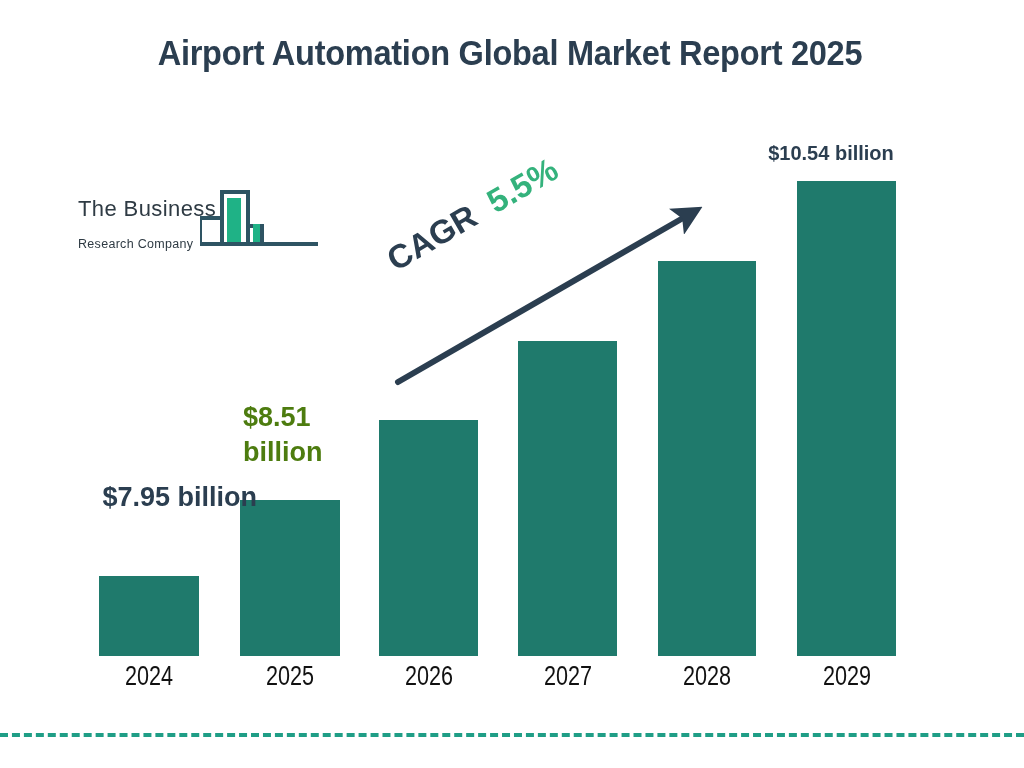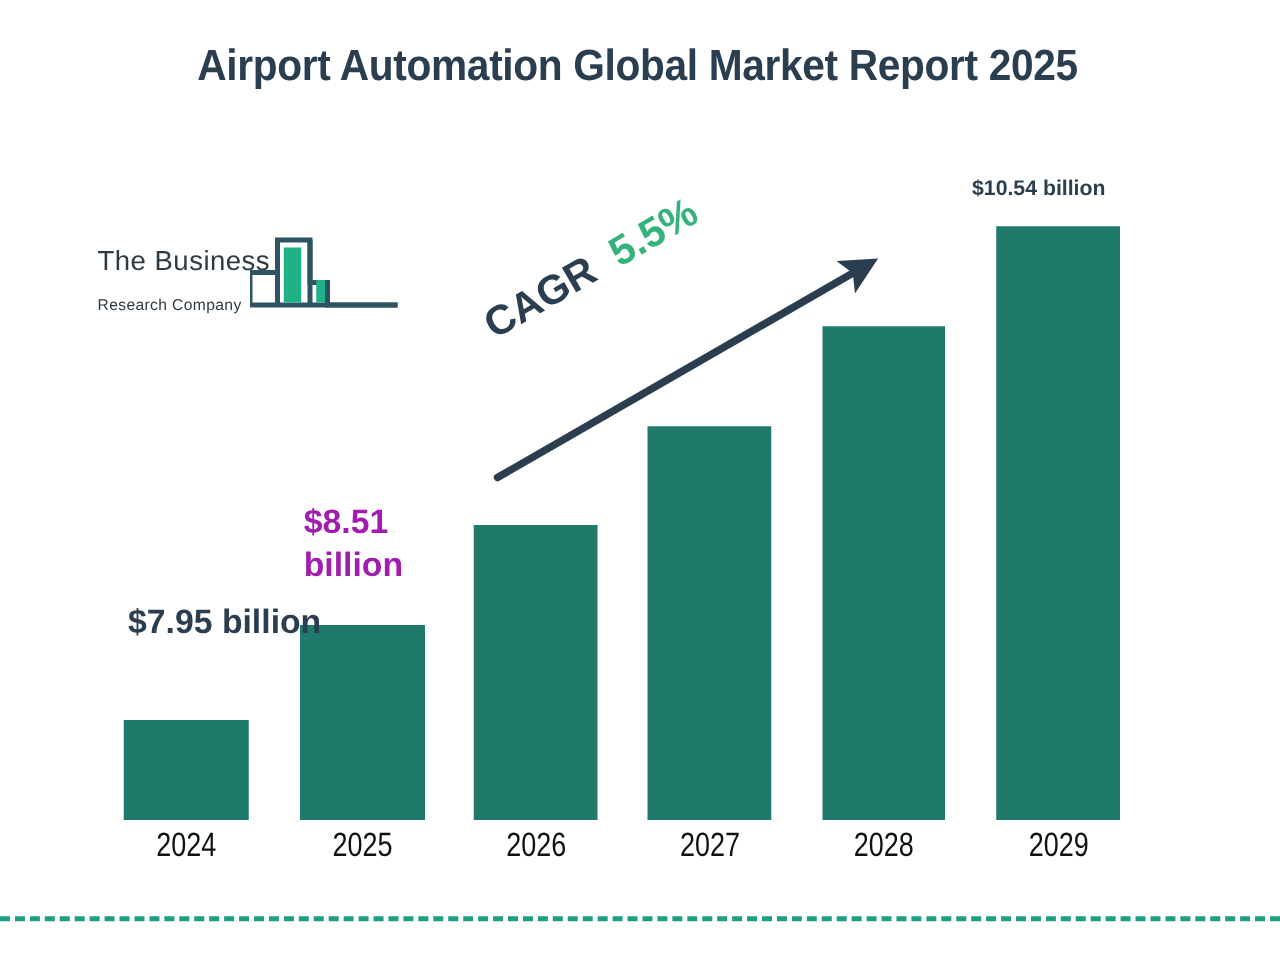--- a/index.html
+++ b/index.html
@@ -92,40 +92,40 @@
   }
 
   
   .value-label {
     position: absolute;
     font-family: "Liberation Sans", sans-serif;
     font-weight: bold;
     line-height: 1.30;
   }
   .value-label.navy { color: #2b3e50; text-align: right; }
-  .value-label.green { color: #a21caf; }
+  .value-label.green { color: #4d7c0f; }
 
   #label-2024 {
     left: 97px;
     top: 480px;
     width: 160px;
     font-size: 27px;
   }
   #label-2025 {
     left: 243px;
     top: 400px;
     width: 150px;
     font-size: 27px;
   }
   #label-2029 {
     left: 686px;
     top: 140px;
     width: 290px;
     text-align: center;
-    font-size: 17px;
+    font-size: 20px;
   }
 
   
   .cagr-wrap {
     position: absolute;
     left: 398px;
     top: 243px;
     transform: rotate(-30deg);
     transform-origin: 0 100%;
     white-space: nowrap;

